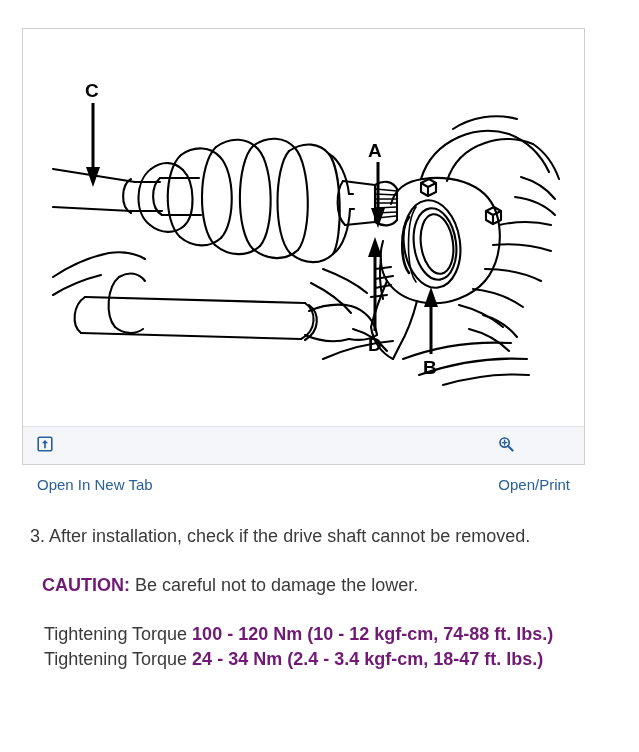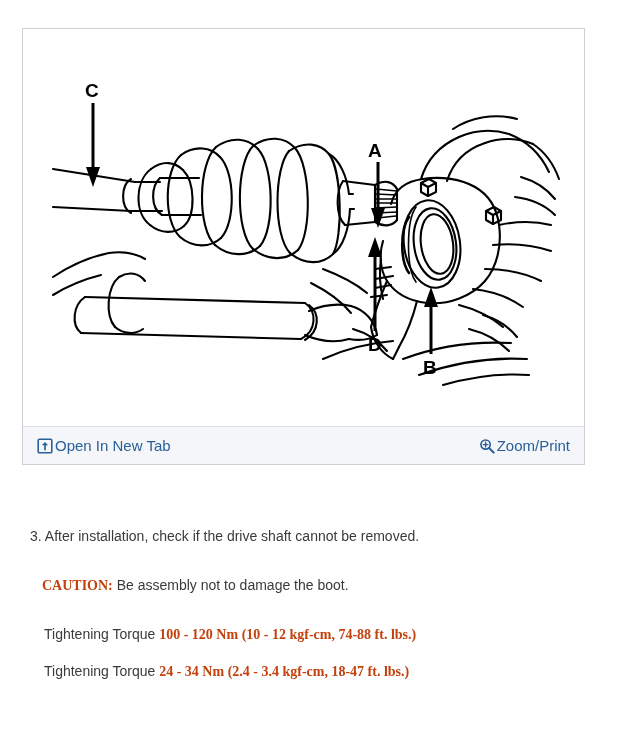--- a/index.html
+++ b/index.html
@@ -50,24 +50,24 @@
     width: 561px;
     height: 38px;
     background: #f4f6f9;
     border-top: 1px solid #dfe3e8;
     box-sizing: border-box;
   }
   .tool-btn {
     position: absolute;
     top: 9px;
     display: flex;
-    align-items: center;
-    gap: 2px;
+    gap: 23px;
     cursor: pointer;
     user-select: none;
+    flex-direction: column;
   }
   #open-new-tab-btn { left: 14px; }
   #zoom-print-btn { right: 14px; }
   .tool-label {
     color: #2a6099;
     font-size: 15px;
     font-family: "Liberation Sans", sans-serif;
     line-height: 20px;
     white-space: nowrap;
   }
@@ -79,31 +79,30 @@
   }
 
   
   #instructions {
     position: absolute;
     left: 30px;
     top: 524px;
     width: 580px;
   }
   .step-line {
-    font-size: 14px;
+    font-size: 18px;
     line-height: 25px;
     color: #3a3a3a;
     white-space: nowrap;
     font-family: "Liberation Sans", sans-serif;
   }
   .torque-line {
     padding-left: 14px;
-    margin-top: 12px;
-  }
-  .bold { font-weight: bold; color: #c2410c; font-family: Liberation Serif, serif; }
+  }
+  .bold { font-weight: bold; color: #701a75; }
   .caution-block {
     margin-top: 24px;
     margin-bottom: 24px;
     padding-left: 12px;
   }
 </style>
 </head>
 <body>
 
 <div id="figure-panel">
@@ -295,33 +294,33 @@
       </svg>
       <span class="tool-label">Open In New Tab</span>
     </div>
 
     <div class="tool-btn" id="zoom-print-btn">
       <svg class="tool-icon" viewBox="0 0 16 16">
         <circle cx="6.6" cy="6.6" r="4.6" fill="none" stroke="#2a6099" stroke-width="1.7"></circle>
         <path d="M10.1 10.1 L14.6 14.6" stroke="#2a6099" stroke-width="2.1" stroke-linecap="round"></path>
         <path d="M6.6 4.3 L6.6 8.9 M4.3 6.6 L8.9 6.6" stroke="#2a6099" stroke-width="1.4" stroke-linecap="round"></path>
       </svg>
-      <span class="tool-label">Zoom/Print</span>
+      <span class="tool-label">Open/Print</span>
     </div>
 
   </div>
 </div>
 
 <div id="instructions">
 
   <div class="step-line">3. After installation, check if the drive shaft cannot be removed.</div>
 
 
   <div class="caution-block">
-    <div class="step-line"><span class="bold">CAUTION:</span><span> Be assembly not to damage the boot.</span></div>
+    <div class="step-line"><span class="bold">CAUTION:</span><span> Be careful not to damage the lower.</span></div>
   </div>
 
 
   <div class="step-line torque-line"><span>Tightening Torque </span><span class="bold">100 - 120 Nm (10 - 12 kgf-cm, 74-88 ft. lbs.)</span></div>
 
 
   <div class="step-line torque-line"><span>Tightening Torque </span><span class="bold">24 - 34 Nm (2.4 - 3.4 kgf-cm, 18-47 ft. lbs.)</span></div>
 
 </div>
 

